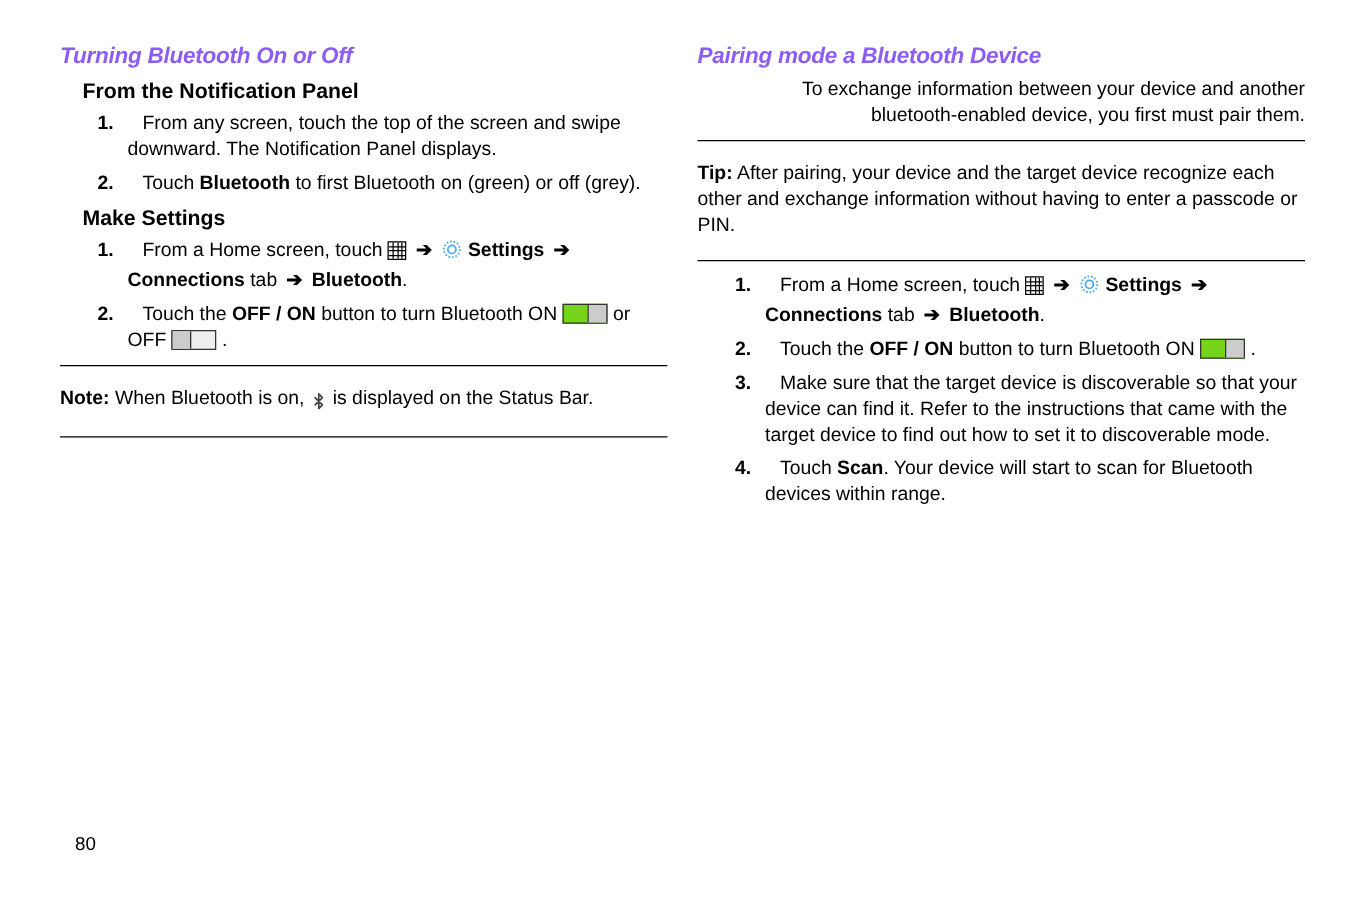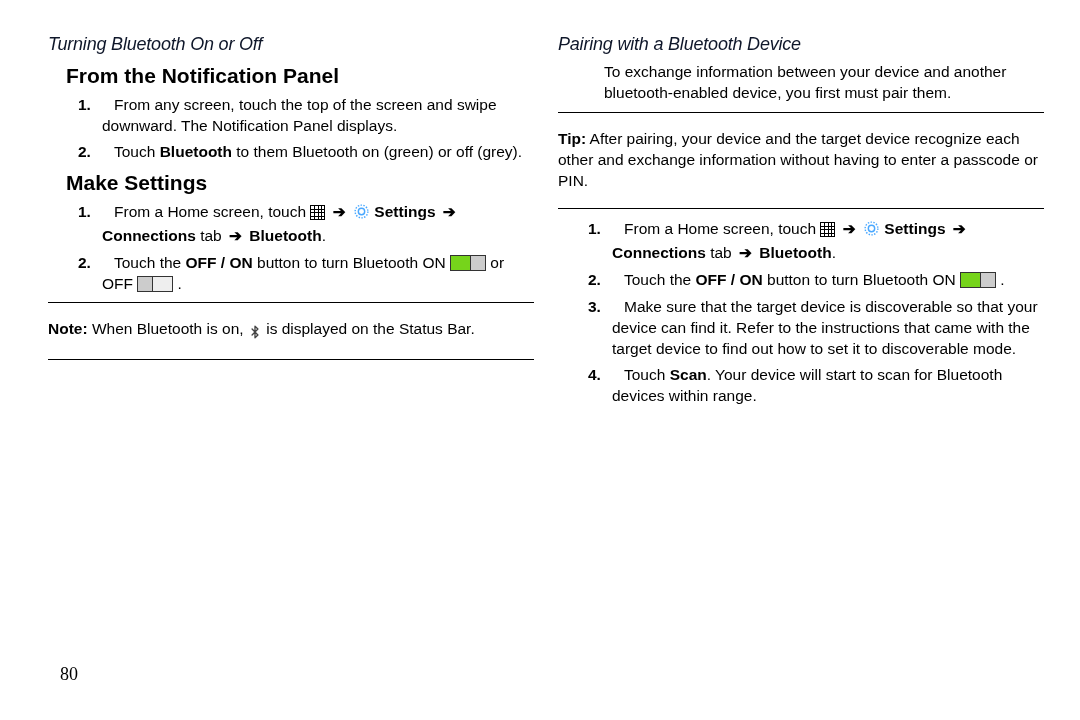--- a/index.html
+++ b/index.html
@@ -19,30 +19,30 @@
     gap: 24px;
     position: relative;
     height: 100%;
     box-sizing: border-box;
   }
   .col {
     flex: 1;
     min-width: 0;
   }
   h2.blue {
-    color: #0f172a;
+    color: #8b5cf6;
     font-style: italic;
-    font-weight: 400;
+    font-weight: 700;
     font-size: 18px;
     margin: 0 0 6px 0;
     letter-spacing: -0.2px;
   }
   h3.sub {
     font-weight: 700;
-    font-size: 21px;
+    font-size: 17px;
     margin: 6px 0 4px 18px;
   }
   ol {
     list-style: none;
     margin: 4px 0 4px 36px;
     padding: 0;
   }
   ol > li {
     position: relative;
     padding-left: 18px;
@@ -112,22 +112,21 @@
   }
   .toggle.on { background: #76d41b;}
   .toggle.on .knob { right: -1px; }
   .toggle.off { background: #eee;}
   .toggle.off .knob { left: -1px; }
   .bt-icon svg { width: 14px; height: 16px; vertical-align: -3px; }
   .page-num {
     position: absolute;
     left: 60px;
     bottom: 34px;
-    font-size: 18px;
-    font-family: Liberation Serif, serif;
+    font-size: 15px;
   }
   .indent {
     padding-left: 28px;
   }
 </style>
 </head>
 <body>
 
 <div class="page">
 
@@ -136,21 +135,21 @@
 
     <h3 class="sub">From the Notification Panel</h3>
     <ol>
       <li>
         <span class="num">1.</span>
         <span class="step-text">From any screen, touch the top of the screen and swipe downward. The Notification Panel displays.</span>
       </li>
       <li>
         <span class="num">2.</span>
         <span class="step-text">
-          <span>Touch </span><strong>Bluetooth</strong><span> to them Bluetooth on (green) or off (grey).</span>
+          <span>Touch </span><strong>Bluetooth</strong><span> to first Bluetooth on (green) or off (grey).</span>
         </span>
       </li>
     </ol>
 
     <h3 class="sub">Make Settings</h3>
     <ol>
       <li>
         <span class="num">1.</span>
         <span class="step-text">
           <span>From a Home screen, touch </span>
@@ -182,22 +181,22 @@
       <strong>Note:</strong><span> When Bluetooth is on, </span>
       <span class="inline-icon bt-icon"><svg viewBox="0 0 24 24">
             <path d="M7 7 L17 17 L12 22 L12 2 L17 7 L7 17" fill="none" stroke="#444" stroke-width="2.3" stroke-linejoin="round" stroke-linecap="round"></path>
           </svg></span>
       <span> is displayed on the Status Bar.</span>
     </div>
     <hr class="hr">
   </div>
 
   <div class="col">
-    <h2 class="blue">Pairing with a Bluetooth Device</h2>
-    <div class="lead indent" style="display:block;margin-left:18px;margin-bottom:6px;">To exchange information between your device and another bluetooth-enabled device, you first must pair them.</div>
+    <h2 class="blue">Pairing mode a Bluetooth Device</h2>
+    <div class="lead indent" style="display:block;margin-left:18px;margin-bottom:6px;text-align:right;">To exchange information between your device and another bluetooth-enabled device, you first must pair them.</div>
 
     <hr class="hr">
     <div class="tip">
       <strong>Tip:</strong><span style="display:inline;"> After pairing, your device and the target device recognize each other and exchange information without having to enter a passcode or PIN.</span>
     </div>
     <hr class="hr">
 
     <ol style="margin-top:10px;">
       <li>
         <span class="num">1.</span>

